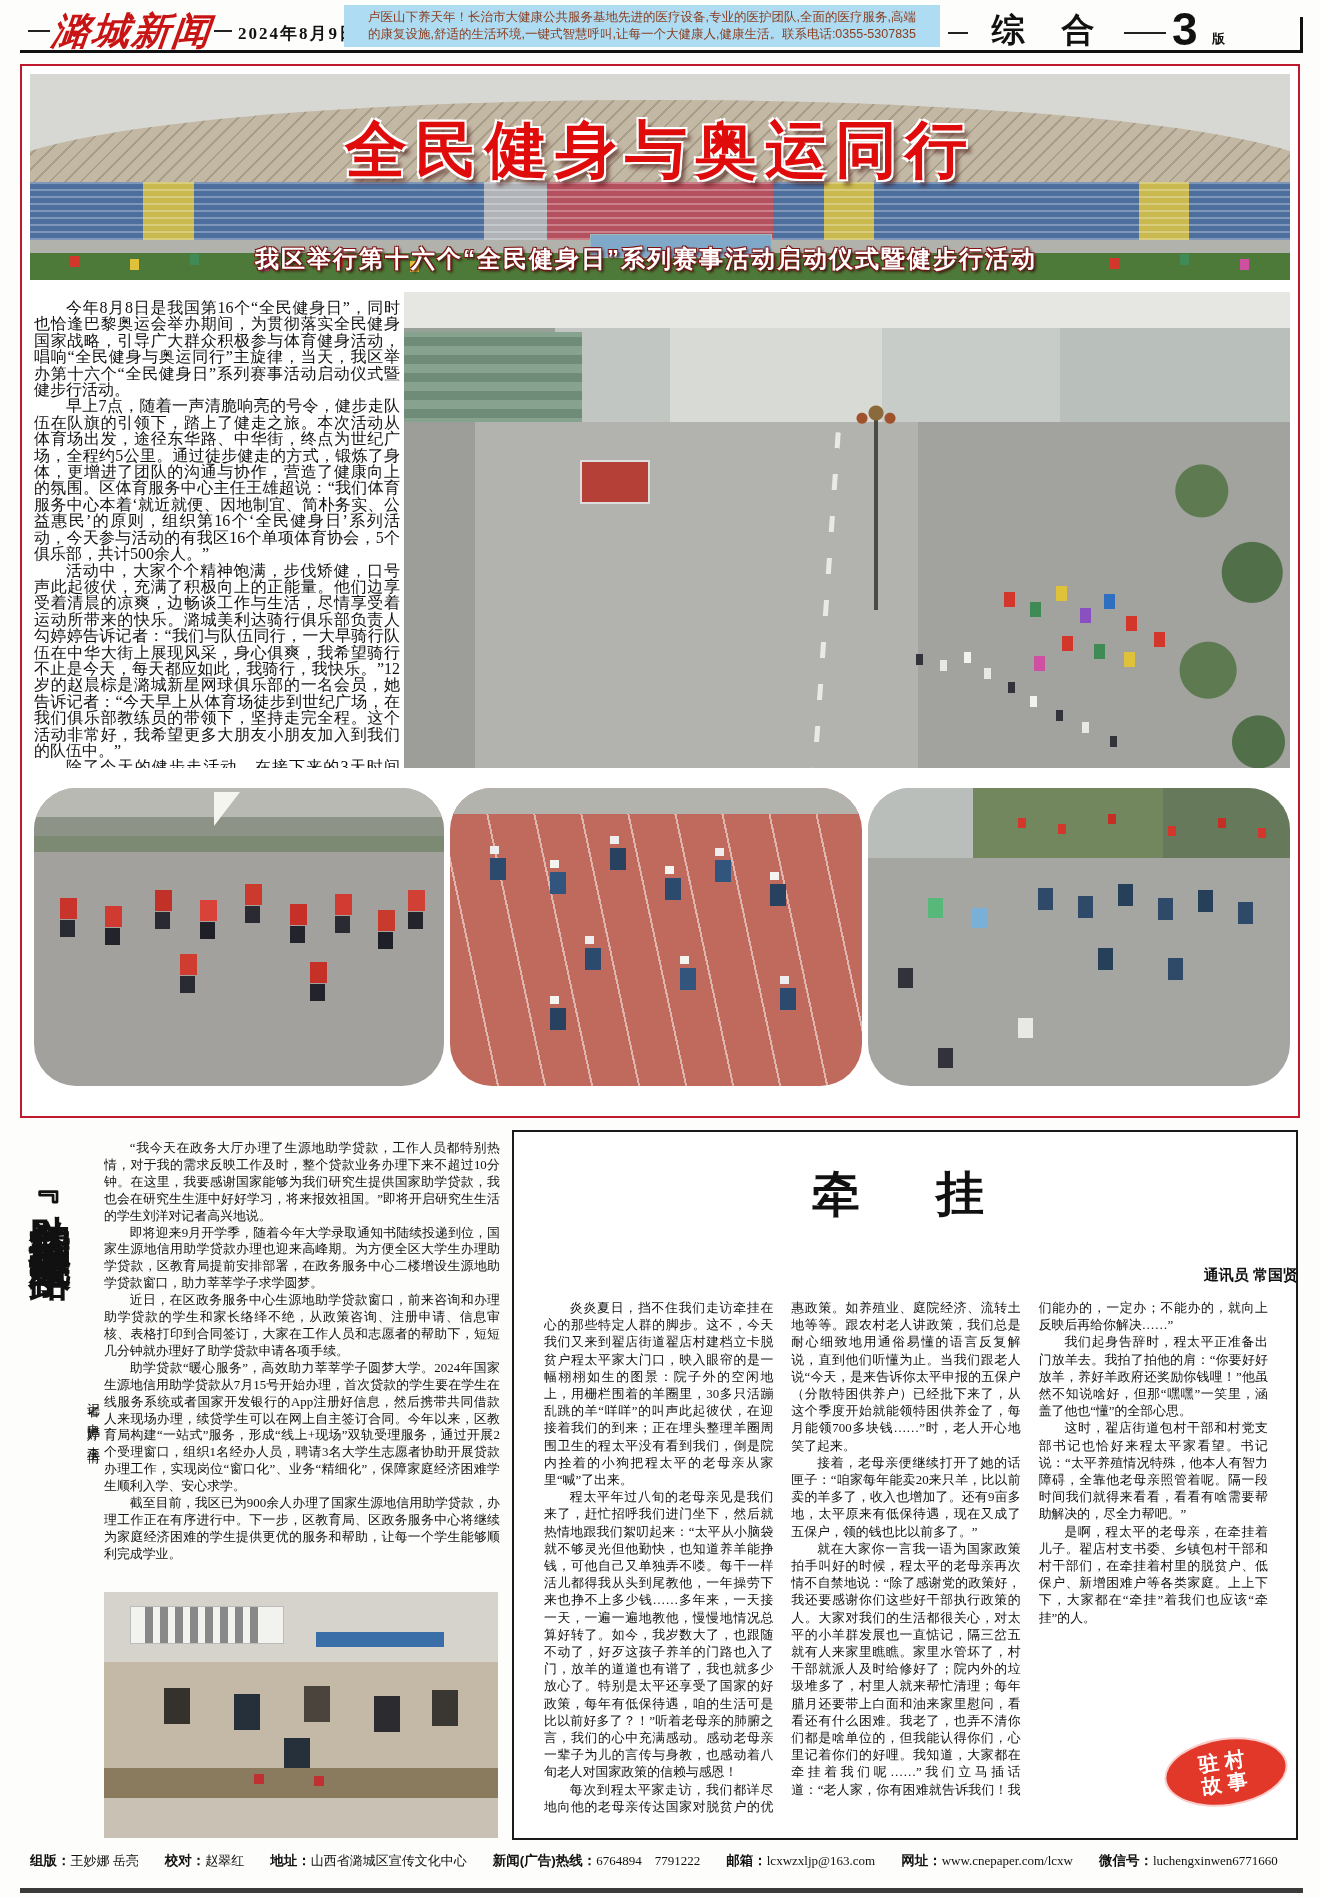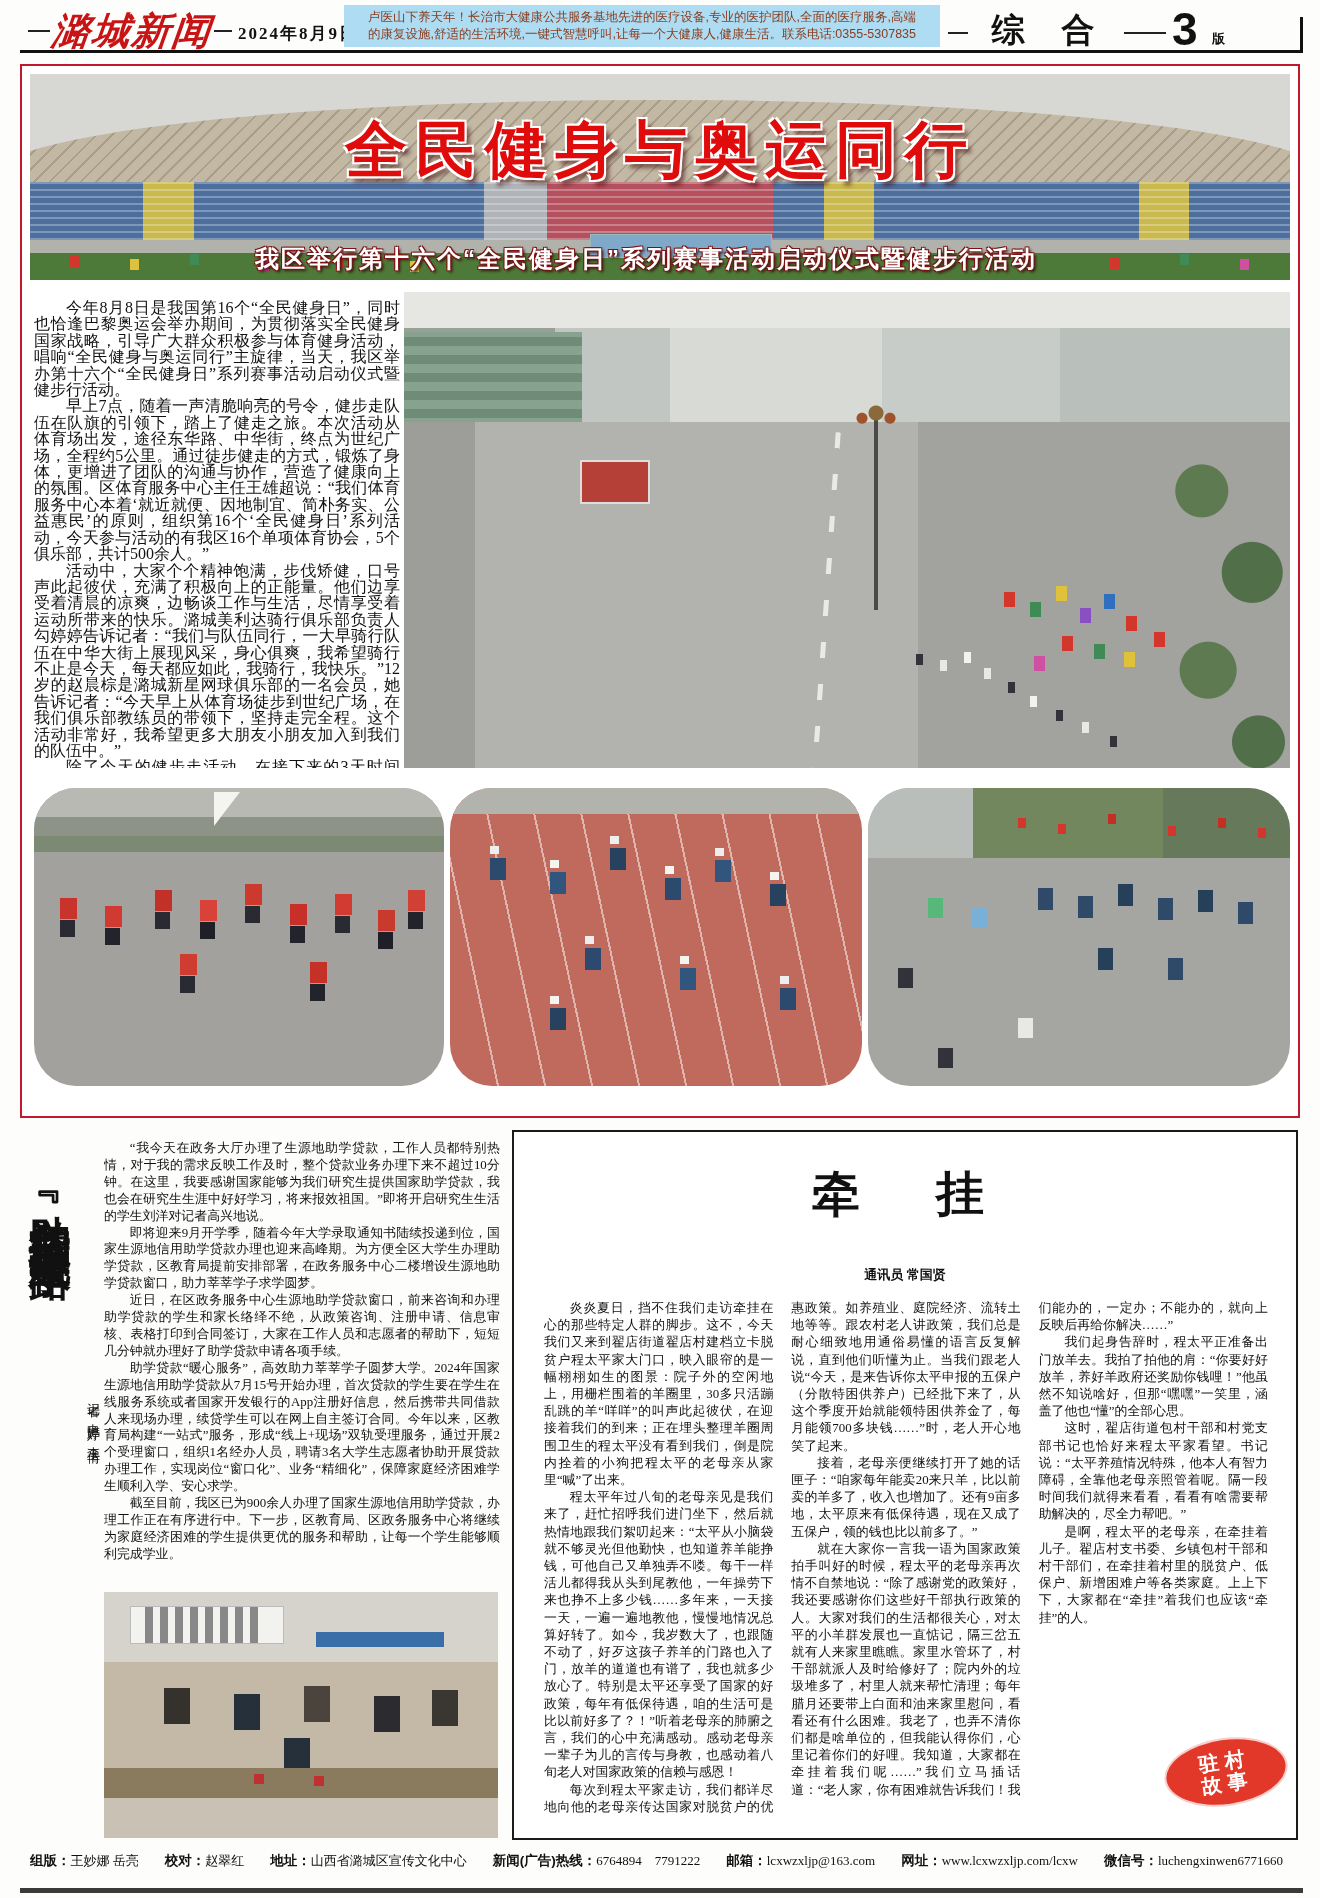--- a/index.html
+++ b/index.html
@@ -140,21 +140,21 @@
   .hall-people{left:60px;top:96px;width:26px;height:36px;background:#35322e;
      box-shadow:70px 6px #26303a,140px -2px #4a443c,210px 8px #2c2c30,268px 2px #3a3632,120px 50px #26303a;}
   .hall-desk{left:0;top:176px;width:394px;height:30px;background:#8a7a5e;}
   .hall-red{left:150px;top:182px;width:10px;height:10px;background:#c03030;box-shadow:60px 2px #c03030;}
   .hall-floor{left:0;top:206px;width:394px;height:40px;background:#c9c2b4;}
 
   
   .qg-box{left:512px;top:1130px;width:786px;height:710px;border:2px solid #1a1a1a;background:#fff;box-sizing:border-box;}
   .qg-title{left:512px;top:1162px;width:786px;text-align:center;font-size:48px;font-weight:900;
             letter-spacing:14px;font-family:"Liberation Sans",sans-serif;}
-  .qg-byline{left:512px;top:1266px;width:786px;text-align:center;font-size:13px;font-weight:bold;
+  .qg-byline{left:512px;top:1266px;width:786px;text-align:right;font-size:15px;font-weight:bold;
              font-family:"Liberation Sans",sans-serif;}
   .qg-cols{left:544px;top:1300px;width:724px;height:528px;column-count:3;column-gap:18px;
            column-fill:auto;font-size:12.9px;line-height:17.2px;text-align:justify;overflow:hidden;}
   .qg-cols p{margin:0;text-indent:2em;}
   .stamp{left:1166px;top:1740px;width:120px;height:64px;background:#e2382a;border-radius:50%;
          transform:rotate(-8deg);display:flex;flex-direction:column;align-items:center;justify-content:center;
          color:#fff;font-weight:900;font-size:20px;line-height:22px;letter-spacing:6px;
          font-family:"Liberation Sans",sans-serif;box-shadow:0 0 0 2px rgba(226,56,42,.25);}
 
   
@@ -276,18 +276,18 @@
     <span>驻村</span>
     <span>故事</span>
   </div>
 
   <div class="abs footer">
     <span><b>组版：</b><span>王妙娜 岳亮</span></span>
     <span><b>校对：</b><span>赵翠红</span></span>
     <span><b>地址：</b><span>山西省潞城区宣传文化中心</span></span>
     <span><b>新闻(广告)热线：</b><span>6764894　7791222</span></span>
     <span><b>邮箱：</b><span>lcxwzxljp@163.com</span></span>
-    <span><b>网址：</b><span>www.lcxwzxljp.com/lcxw</span></span>
+    <span><b>网址：</b><span>www.cnepaper.com/lcxw</span></span>
     <span><b>微信号：</b><span>luchengxinwen6771660</span></span>
   </div>
   <div class="abs bottom-rule"></div>
 
 </div>
 
 </body></html>

